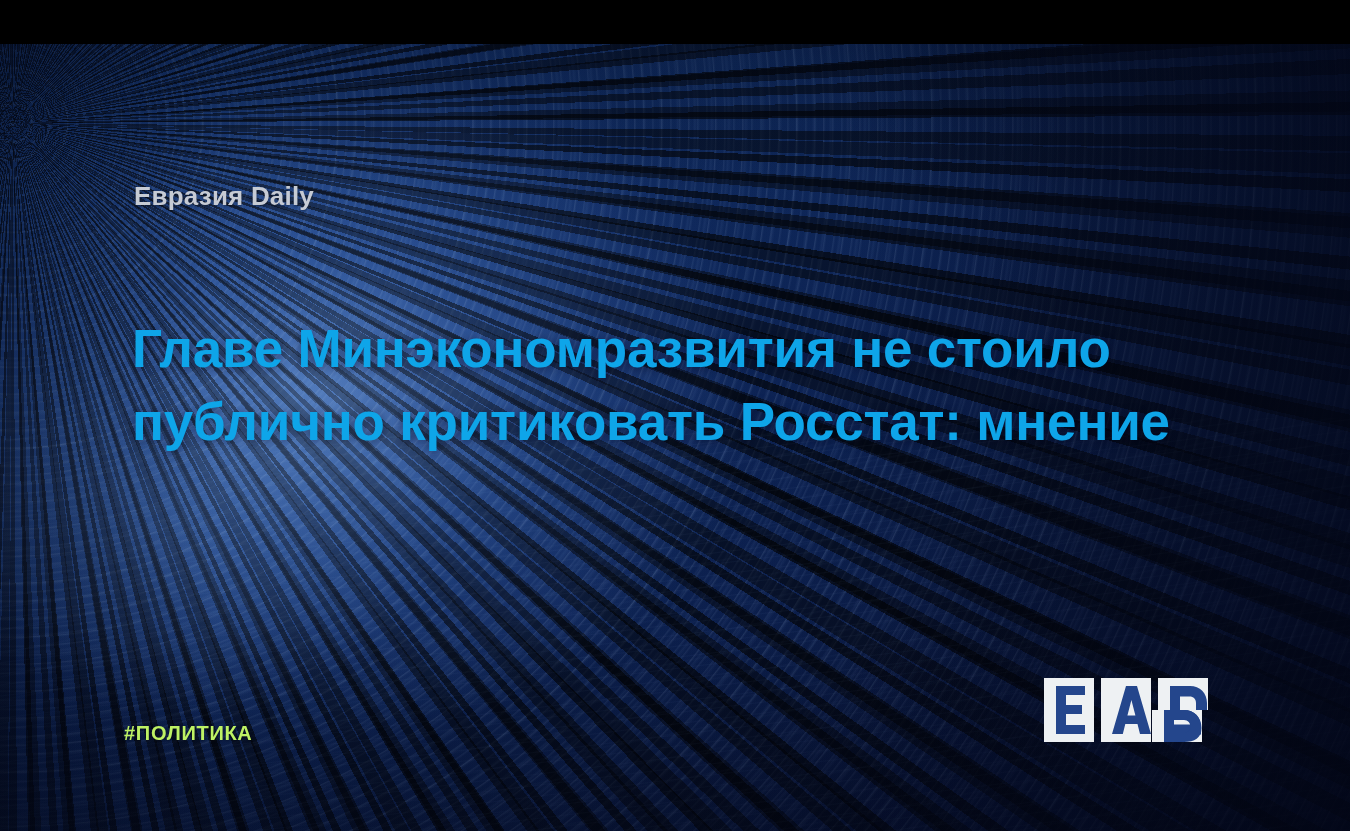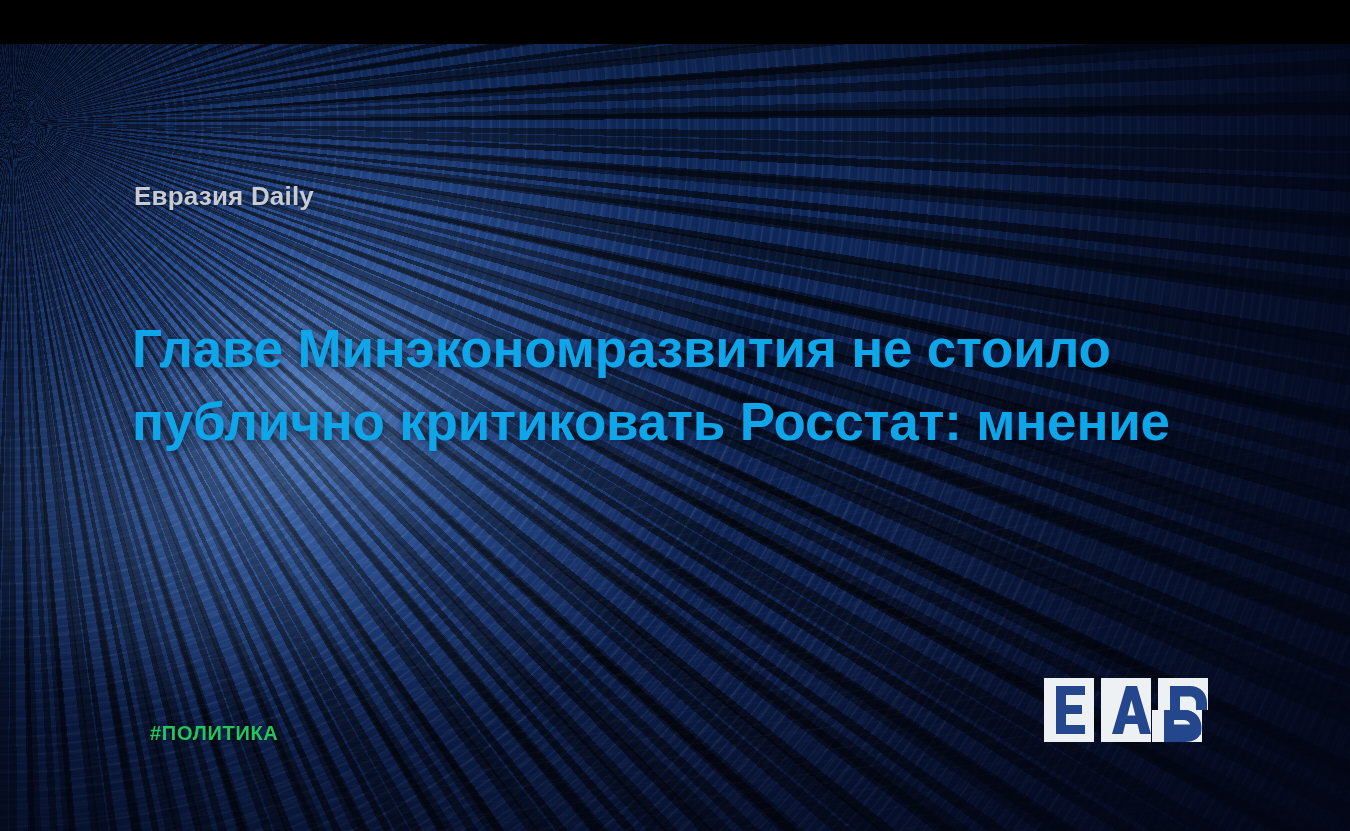--- a/index.html
+++ b/index.html
@@ -170,26 +170,26 @@
     font-size: 53px;
     font-weight: bold;
     line-height: 73px;
     letter-spacing: -0.2px;
     color: #0ea5e9;
     text-shadow: 0 2px 10px rgba(0,6,26,0.50);
   }
 
   .category {
     position: absolute;
-    left: 150px;
+    left: 124px;
     top: 678px;
     font-size: 20px;
     font-weight: bold;
     letter-spacing: 0.7px;
-    color: #22c55e;
+    color: #bef264;
     text-shadow: 0 1px 3px rgba(0,0,0,0.45);
     white-space: nowrap;
   }
 
   
   .logo {
     position: absolute;
     left: 1044px;
     top: 632px;
     width: 184px;

